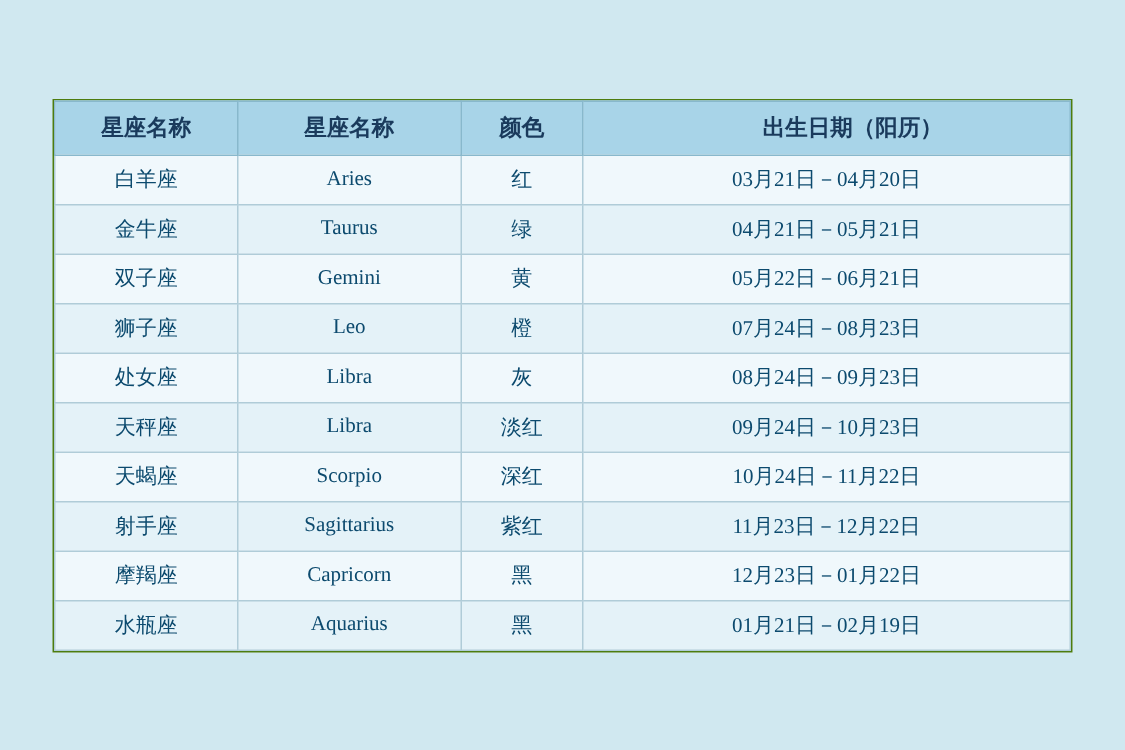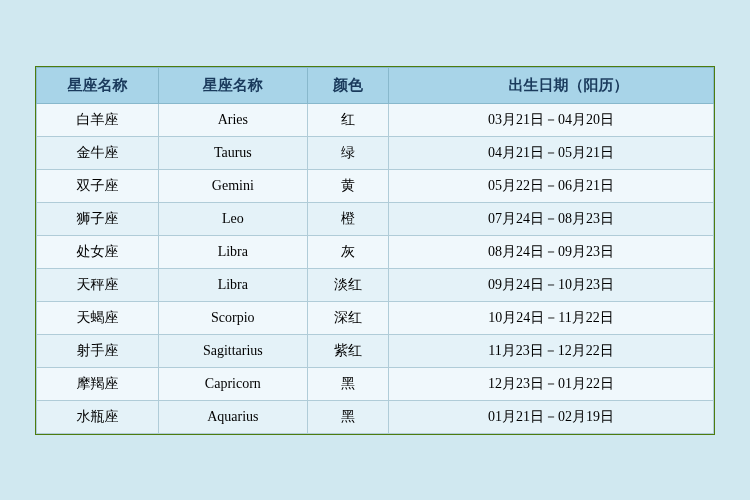--- a/index.html
+++ b/index.html
@@ -48,21 +48,21 @@
 
     tbody tr:nth-child(even) {
       background-color: #e4f2f8;
     }
 
     tbody td {
       border: 1px solid #b0ccd8;
       padding: 7px 10px;
       text-align: center;
       font-size: 14px;
-      color: #000000;
+      color: #0c4a6e;
     }
 
     .col-chinese { width: 18%; }
     .col-english { width: 22%; }
     .col-color   { width: 12%; margin-left: 19px; }
     .col-date    { width: 48%; padding-left: 45px; }
   </style>
 </head>
 <body>
 

